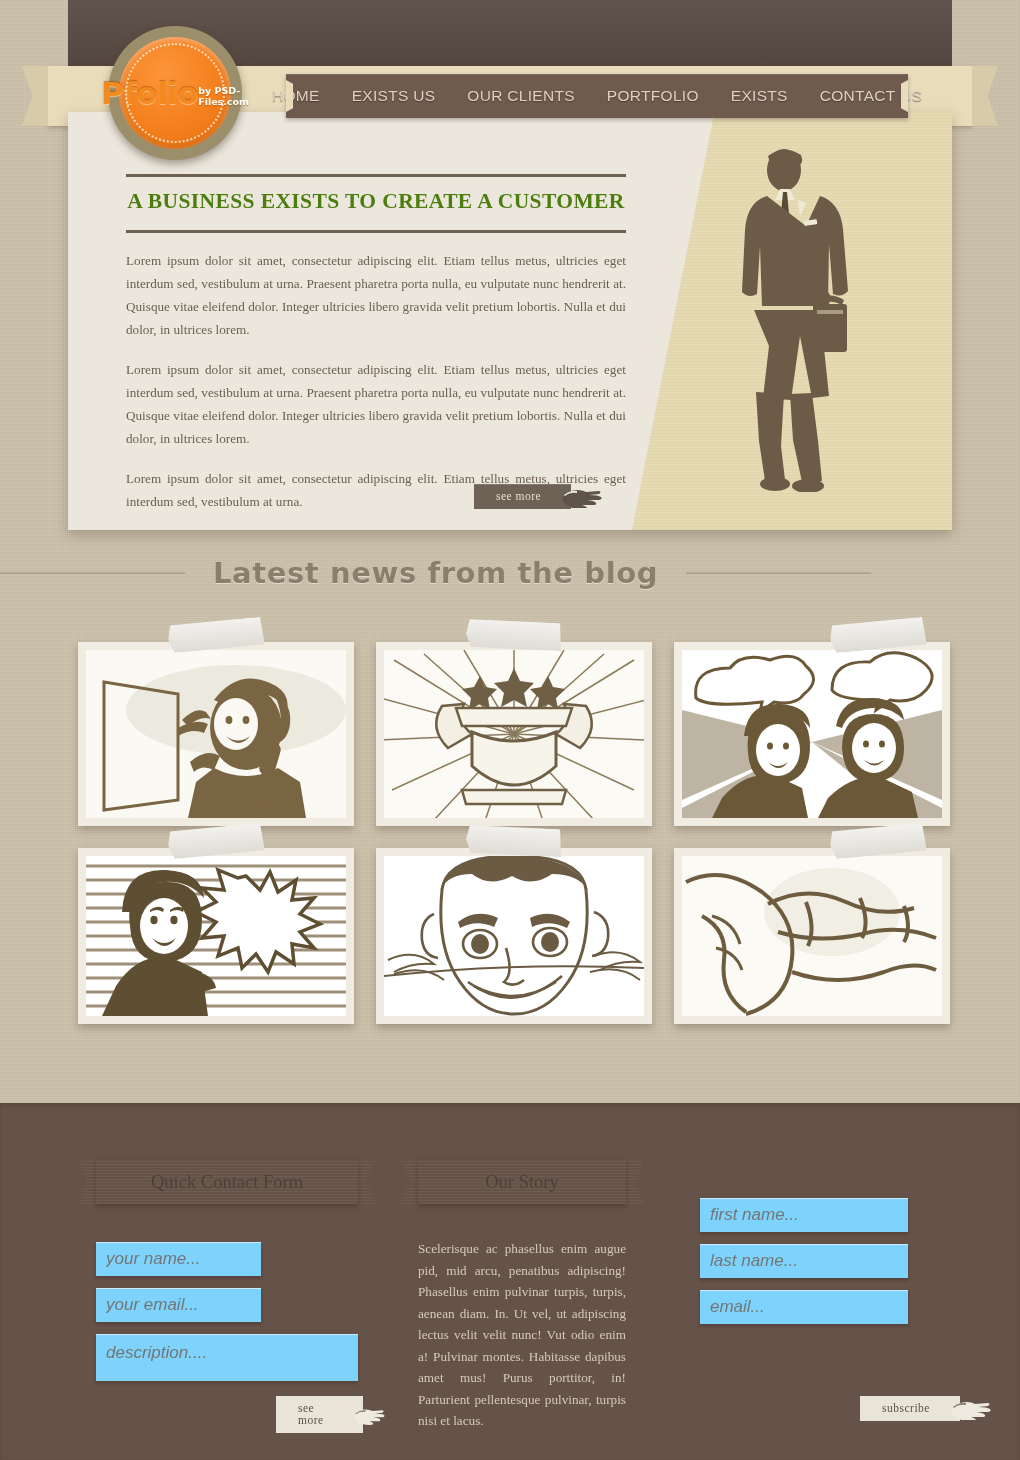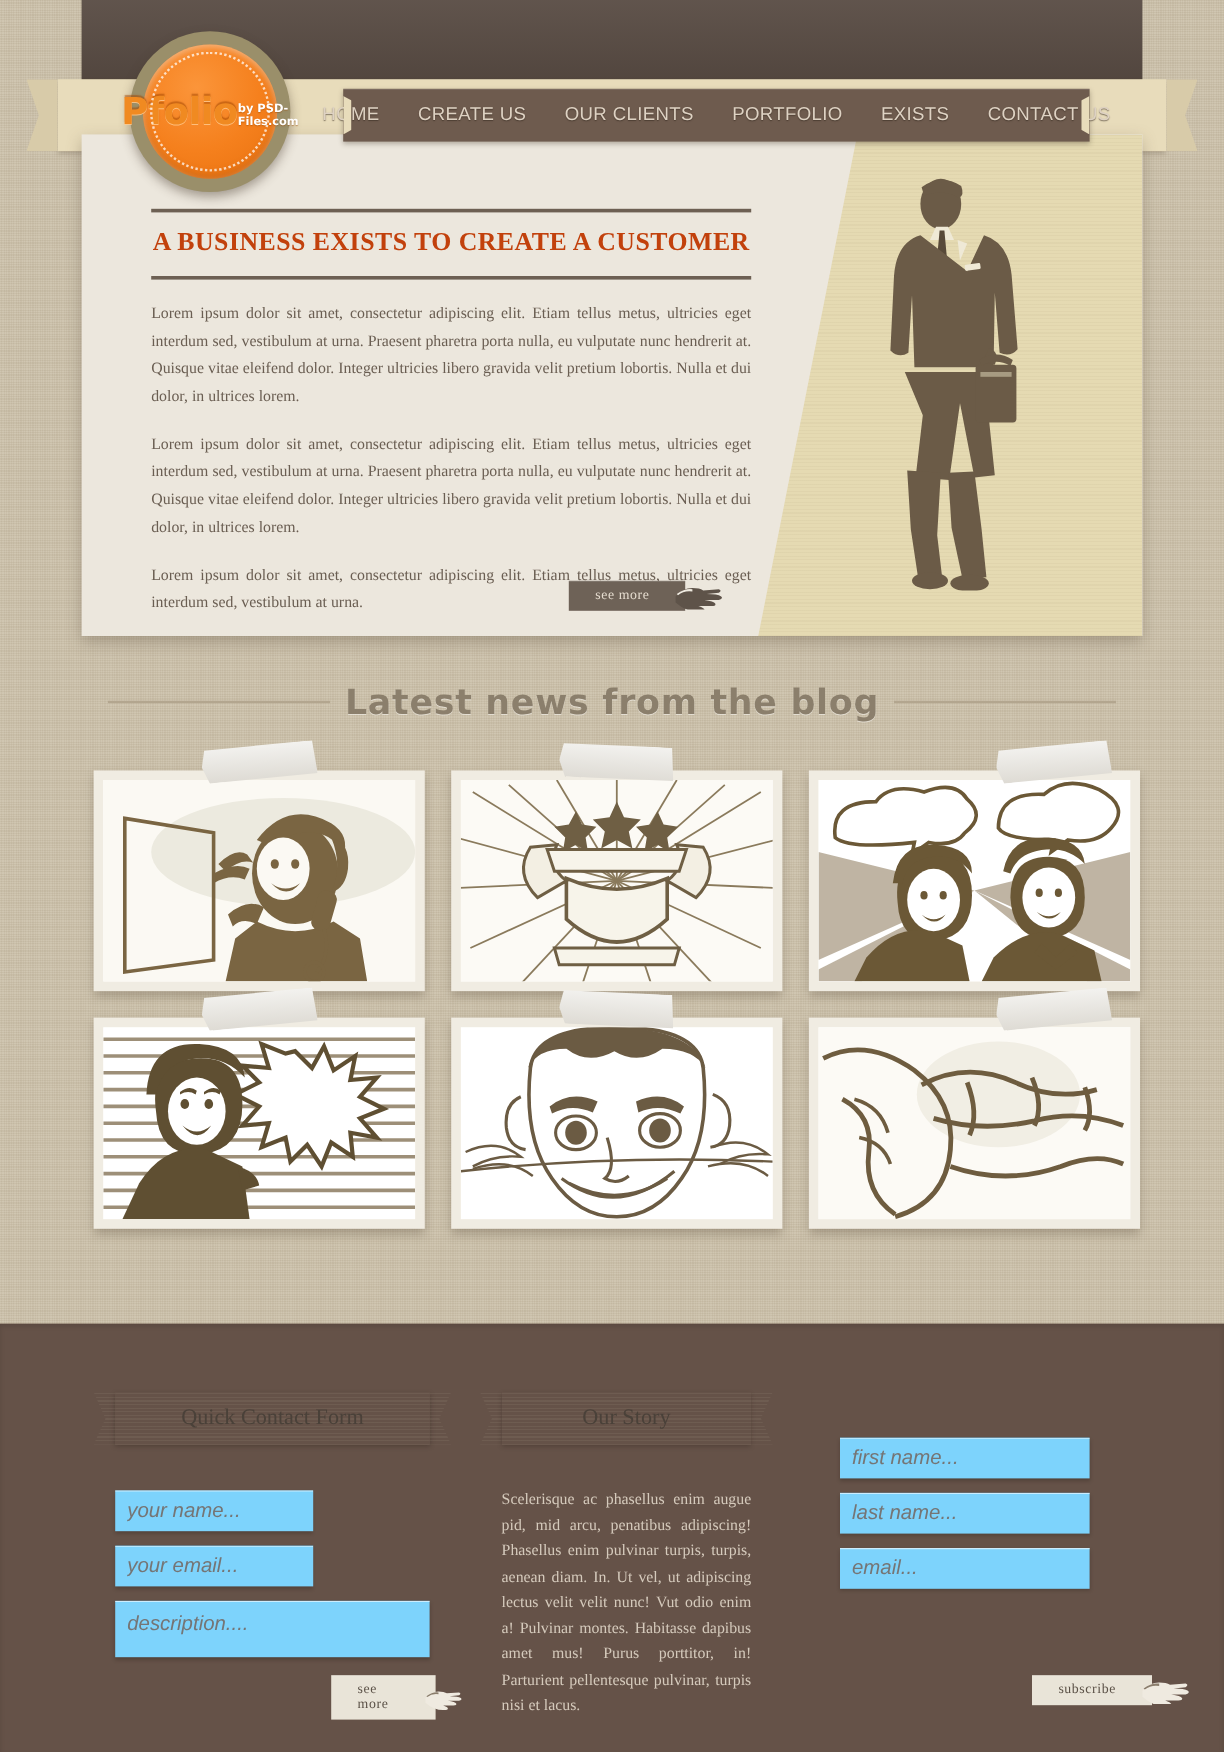--- a/index.html
+++ b/index.html
@@ -126,21 +126,21 @@
     position:absolute; inset:0;
     background-image: repeating-linear-gradient(0deg, rgba(140,120,85,0.06) 0 1px, transparent 1px 3px);
   }
 
   .hero-inner { position: absolute; left: 58px; top: 62px; width: 500px; }
 
   .hero-title-rule { height: 3px; background: #6d6053; margin-bottom: 4px; }
   .hero-title-rule.bottom { margin-top: 6px; margin-bottom: 0; }
   .hero-title {
     font-family: "Liberation Serif", serif;
-    font-size: 21.5px; color: #c2410c;
+    font-size: 21.5px; color: #4d7c0f;
     text-align: center; letter-spacing: 0.4px;
     padding: 8px 0 10px 0;
     text-transform: uppercase;
   }
   .hero-p {
     font-family: "Liberation Serif", serif;
     font-size: 13.2px; line-height: 1.74;
     color: #6a5e52; margin-top: 17px;
     text-align: justify;
   }
@@ -158,22 +158,22 @@
     cursor: pointer;
     box-shadow: inset 0 1px 0 rgba(255,255,255,0.12);
   }
   .hand-icon { margin-left: -10px; width: 42px; height: 22px; }
 
   
   .man { position: absolute; left: 90px; top: 30px; width: 150px; height: 350px; }
 
   
   .blog-heading-wrap {
-    position: absolute; left: 0; top: 568px; width: 1020px;
-    display: flex; align-items: center; justify-content: center; gap: 12px;
+    position: absolute; left: 0; top: 556px; width: 1020px;
+    display: flex; align-items: center; justify-content: flex-start; gap: 28px;
   }
   .blog-rule { width: 185px; height: 2px; background: #b3a68f; }
   .blog-heading {
     font-family: "DejaVu Sans", sans-serif;
     font-size: 29px; color: #8b7f6c;
     letter-spacing: 0.6px;
     text-shadow: 0 1px 0 rgba(255,255,255,0.45);
   }
 
   
@@ -275,21 +275,21 @@
 <div class="logo-badge">
   <div class="logo-inner">
     <div class="logo-word">Pfolio</div>
     <div class="logo-sub">by PSD-Files.com</div>
   </div>
 </div>
 
 <nav class="nav-plate">
   <ul class="nav-list">
     <li class="nav-item">HOME</li>
-    <li class="nav-item">CREATE US</li>
+    <li class="nav-item">EXISTS US</li>
     <li class="nav-item">OUR CLIENTS</li>
     <li class="nav-item">PORTFOLIO</li>
     <li class="nav-item">EXISTS</li>
     <li class="nav-item">CONTACT US</li>
   </ul>
 </nav>
 
 <section class="hero">
 
   <div class="hero-photo-panel">

